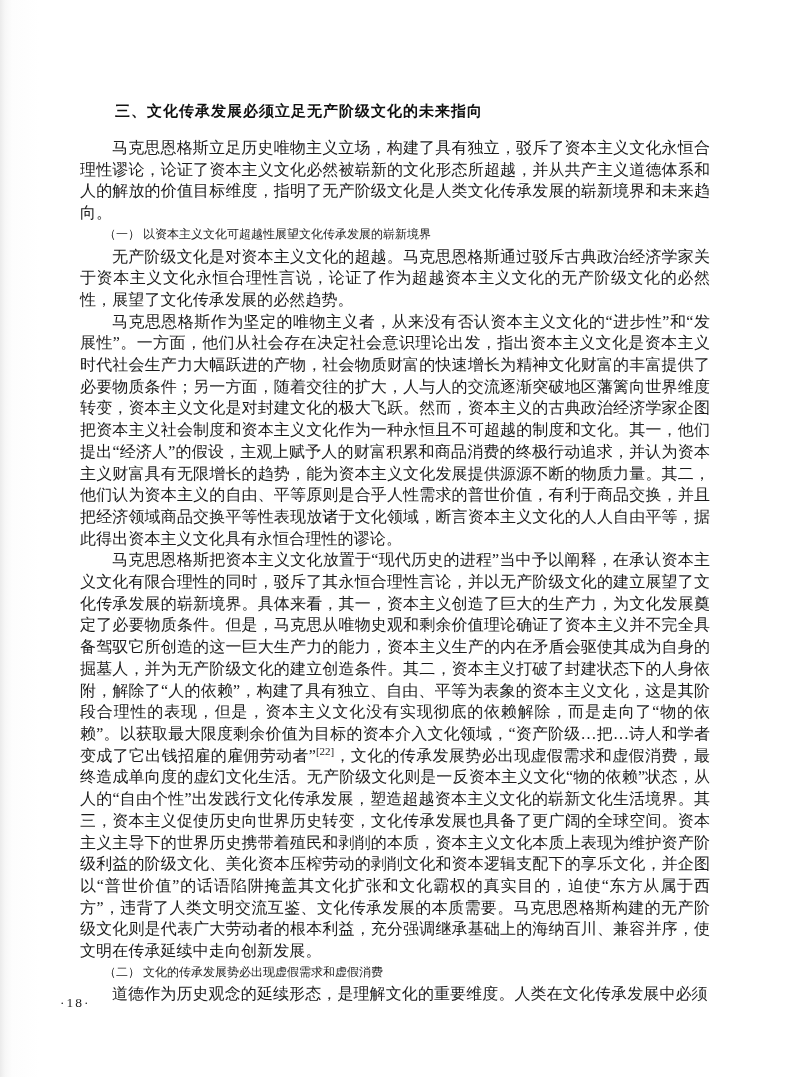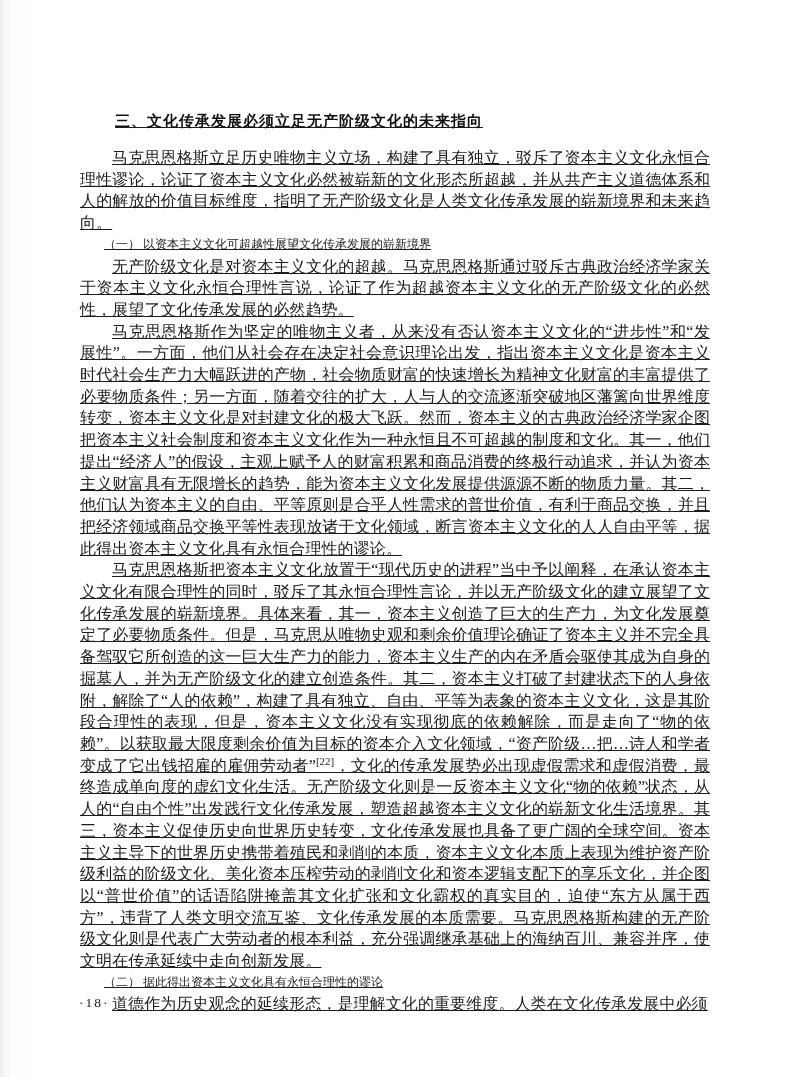--- a/index.html
+++ b/index.html
@@ -10,23 +10,22 @@
     height: 1077px;
     margin: 0 auto;
     overflow: hidden;
     background: linear-gradient(90deg, #ebebeb 0px, #f7f7f7 5px, #fdfdfd 12px, #ffffff 40px);
     color: #1c1c1c;
     font-family: "Liberation Serif", "DejaVu Serif", serif;
   }
   .content {
     position: absolute;
     left: 80px;
-    top: 112px;
+    top: 102px;
     width: 630px;
-    text-decoration: underline;
   }
   .section-heading {
     font-family: "Liberation Sans", "DejaVu Sans", sans-serif;
     font-weight: bold;
     font-size: 15px;
     line-height: 18px;
     letter-spacing: 1px;
     text-indent: 35px;
     color: #111111;
     margin-bottom: 17px;
@@ -47,21 +46,21 @@
     color: #1c1c1c;
   }
   sup.footnote-ref {
     font-size: 11px;
     line-height: 0;
     vertical-align: super;
     letter-spacing: 0;
   }
   .page-number {
     position: absolute;
-    left: 79px;
+    left: 60px;
     top: 995px;
     font-size: 13.5px;
     letter-spacing: 2px;
     color: #1c1c1c;
   }
 </style>
 </head>
 <body>
 
 <div class="page">
@@ -72,20 +71,20 @@
     <p class="para">马克思恩格斯立足历史唯物主义立场，构建了具有独立，驳斥了资本主义文化永恒合理性谬论，论证了资本主义文化必然被崭新的文化形态所超越，并从共产主义道德体系和人的解放的价值目标维度，指明了无产阶级文化是人类文化传承发展的崭新境界和未来趋向。</p>
 
     <p class="subheading">（一） 以资本主义文化可超越性展望文化传承发展的崭新境界</p>
 
     <p class="para">无产阶级文化是对资本主义文化的超越。马克思恩格斯通过驳斥古典政治经济学家关于资本主义文化永恒合理性言说，论证了作为超越资本主义文化的无产阶级文化的必然性，展望了文化传承发展的必然趋势。</p>
 
     <p class="para">马克思恩格斯作为坚定的唯物主义者，从来没有否认资本主义文化的“进步性”和“发展性”。一方面，他们从社会存在决定社会意识理论出发，指出资本主义文化是资本主义时代社会生产力大幅跃进的产物，社会物质财富的快速增长为精神文化财富的丰富提供了必要物质条件；另一方面，随着交往的扩大，人与人的交流逐渐突破地区藩篱向世界维度转变，资本主义文化是对封建文化的极大飞跃。然而，资本主义的古典政治经济学家企图把资本主义社会制度和资本主义文化作为一种永恒且不可超越的制度和文化。其一，他们提出“经济人”的假设，主观上赋予人的财富积累和商品消费的终极行动追求，并认为资本主义财富具有无限增长的趋势，能为资本主义文化发展提供源源不断的物质力量。其二，他们认为资本主义的自由、平等原则是合乎人性需求的普世价值，有利于商品交换，并且把经济领域商品交换平等性表现放诸于文化领域，断言资本主义文化的人人自由平等，据此得出资本主义文化具有永恒合理性的谬论。</p>
 
     <p class="para"><span>马克思恩格斯把资本主义文化放置于“现代历史的进程”当中予以阐释，在承认资本主义文化有限合理性的同时，驳斥了其永恒合理性言论，并以无产阶级文化的建立展望了文化传承发展的崭新境界。具体来看，其一，资本主义创造了巨大的生产力，为文化发展奠定了必要物质条件。但是，马克思从唯物史观和剩余价值理论确证了资本主义并不完全具备驾驭它所创造的这一巨大生产力的能力，资本主义生产的内在矛盾会驱使其成为自身的掘墓人，并为无产阶级文化的建立创造条件。其二，资本主义打破了封建状态下的人身依附，解除了“人的依赖”，构建了具有独立、自由、平等为表象的资本主义文化，这是其阶段合理性的表现，但是，资本主义文化没有实现彻底的依赖解除，而是走向了“物的依赖”。以获取最大限度剩余价值为目标的资本介入文化领域，“资产阶级…把…诗人和学者变成了它出钱招雇的雇佣劳动者”</span><sup class="footnote-ref">[22]</sup><span>，文化的传承发展势必出现虚假需求和虚假消费，最终造成单向度的虚幻文化生活。无产阶级文化则是一反资本主义文化“物的依赖”状态，从人的“自由个性”出发践行文化传承发展，塑造超越资本主义文化的崭新文化生活境界。其三，资本主义促使历史向世界历史转变，文化传承发展也具备了更广阔的全球空间。资本主义主导下的世界历史携带着殖民和剥削的本质，资本主义文化本质上表现为维护资产阶级利益的阶级文化、美化资本压榨劳动的剥削文化和资本逻辑支配下的享乐文化，并企图以“普世价值”的话语陷阱掩盖其文化扩张和文化霸权的真实目的，迫使“东方从属于西方”，违背了人类文明交流互鉴、文化传承发展的本质需要。马克思恩格斯构建的无产阶级文化则是代表广大劳动者的根本利益，充分强调继承基础上的海纳百川、兼容并序，使文明在传承延续中走向创新发展。</span></p>
 
-    <p class="subheading">（二） 据此得出资本主义文化具有永恒合理性的谬论</p>
+    <p class="subheading">（二） 文化的传承发展势必出现虚假需求和虚假消费</p>
 
     <p class="para">道德作为历史观念的延续形态，是理解文化的重要维度。人类在文化传承发展中必须</p>
 
   </div>
 
   <div class="page-number">·18·</div>
 </div>
 
 </body></html>

